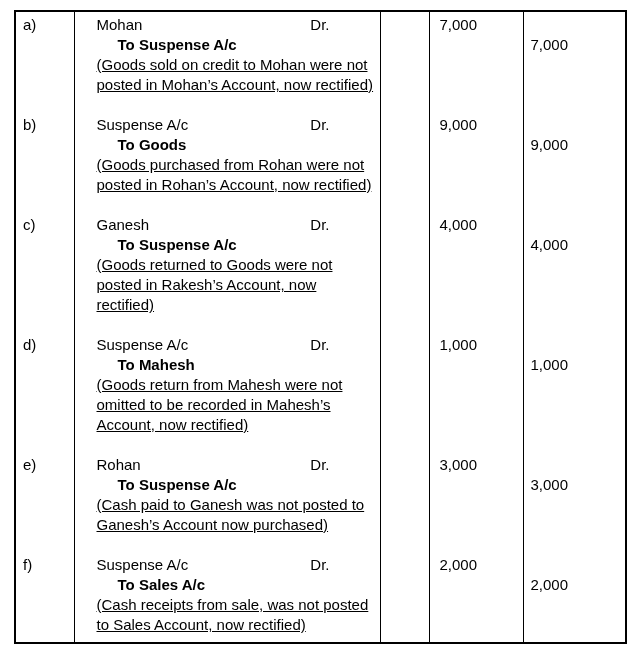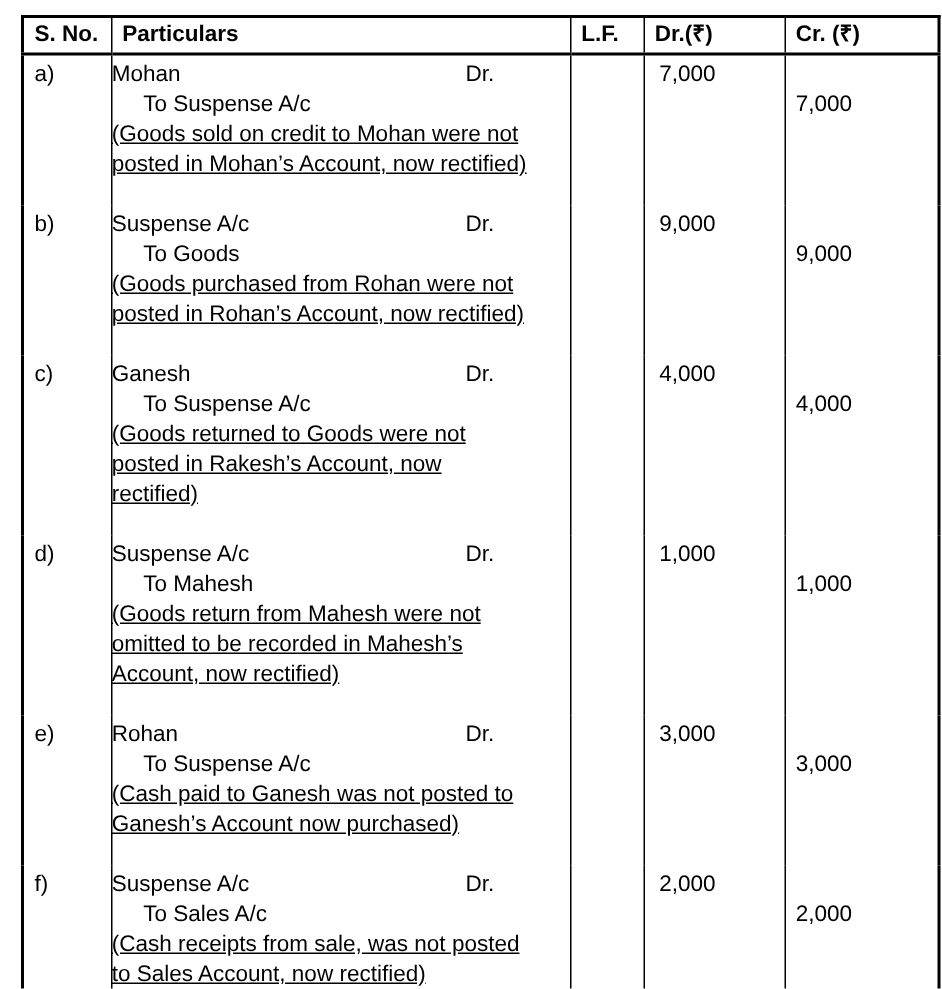--- a/index.html
+++ b/index.html
@@ -42,54 +42,47 @@
     border-left: 1px solid #000000;
     border-right: 1px solid #000000;
     vertical-align: top;
     padding-top: 3px;
     padding-bottom: 17px;
   }
   tr.entry.last td { padding-bottom: 7px; }
   tr.entry.tall td { padding-bottom: 17px; }
 
   td.sno { padding-left: 7px; }
-  td.part { padding-left: 0; padding-right: 4px; }
+  td.part { padding-left: 22px; padding-right: 4px; }
   .line1 {
     display: flex;
     justify-content: space-between;
     padding-right: 46px;
   }
-  .line2 { padding-left: 21px; }
+  .line2 { padding-left: 21px; font-weight: bold; }
   .narration { max-width: 278px; text-decoration: underline; }
 
   td.dr { padding-left: 10px; }
   td.cr { padding-left: 7px; }
   .cr-val { padding-top: 20px; }
 </style>
 </head>
 <body>
 
 <div class="page">
   <table class="journal">
     <colgroup>
       <col class="c-sno">
         <col class="c-part">
         <col class="c-lf">
         <col class="c-dr">
         <col class="c-cr">
     </colgroup>
 
     <tbody>
-        <tr class="head">
-      <th>S. No.</th>
-      <th>Particulars</th>
-      <th>L.F.</th>
-      <th>Dr.(₹)</th>
-      <th>Cr. (₹)</th>
-    </tr>
 
     <tr class="entry">
       <td class="sno">a)</td>
       <td class="part">
         <div class="line1">
           <span>Mohan</span>
           <span>Dr.</span>
         </div>
         <div class="line2">To Suspense A/c</div>
         <div class="narration">(Goods sold on credit to Mohan were not posted in Mohan’s Account, now rectified)</div>

